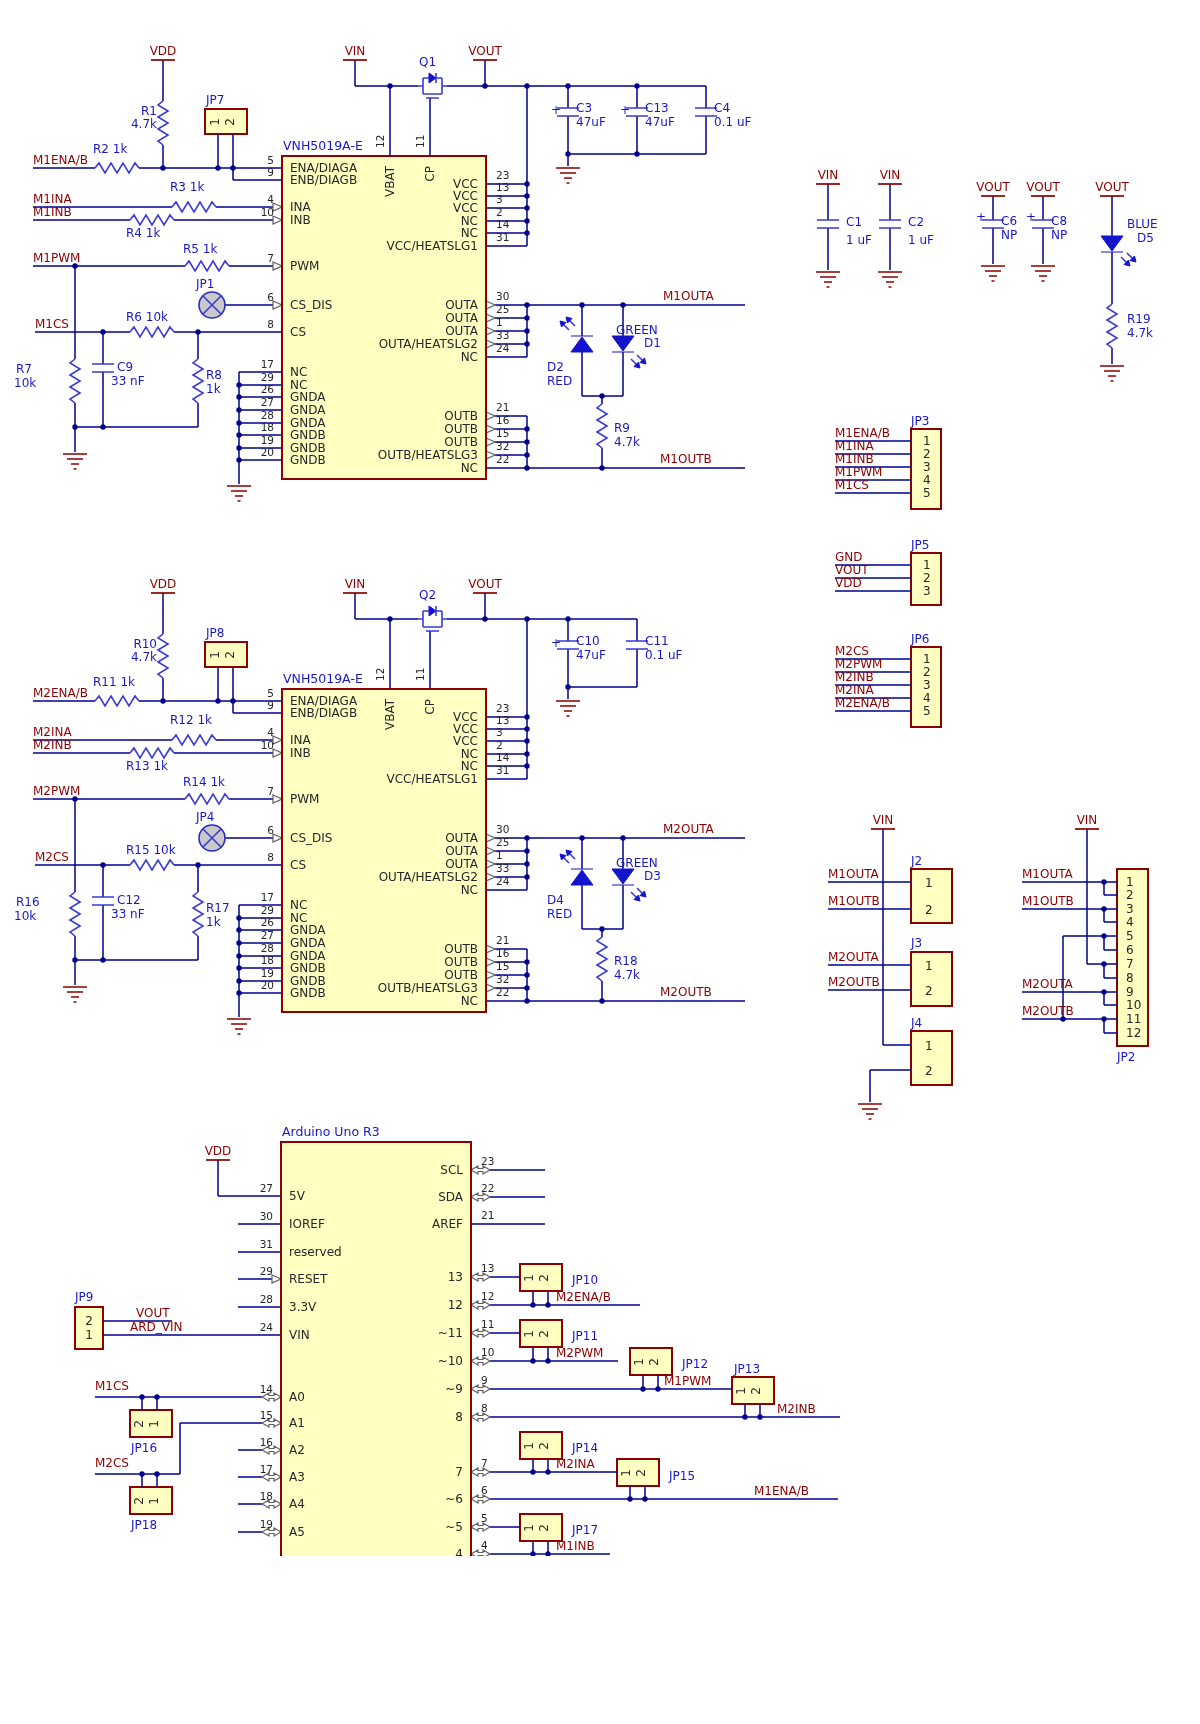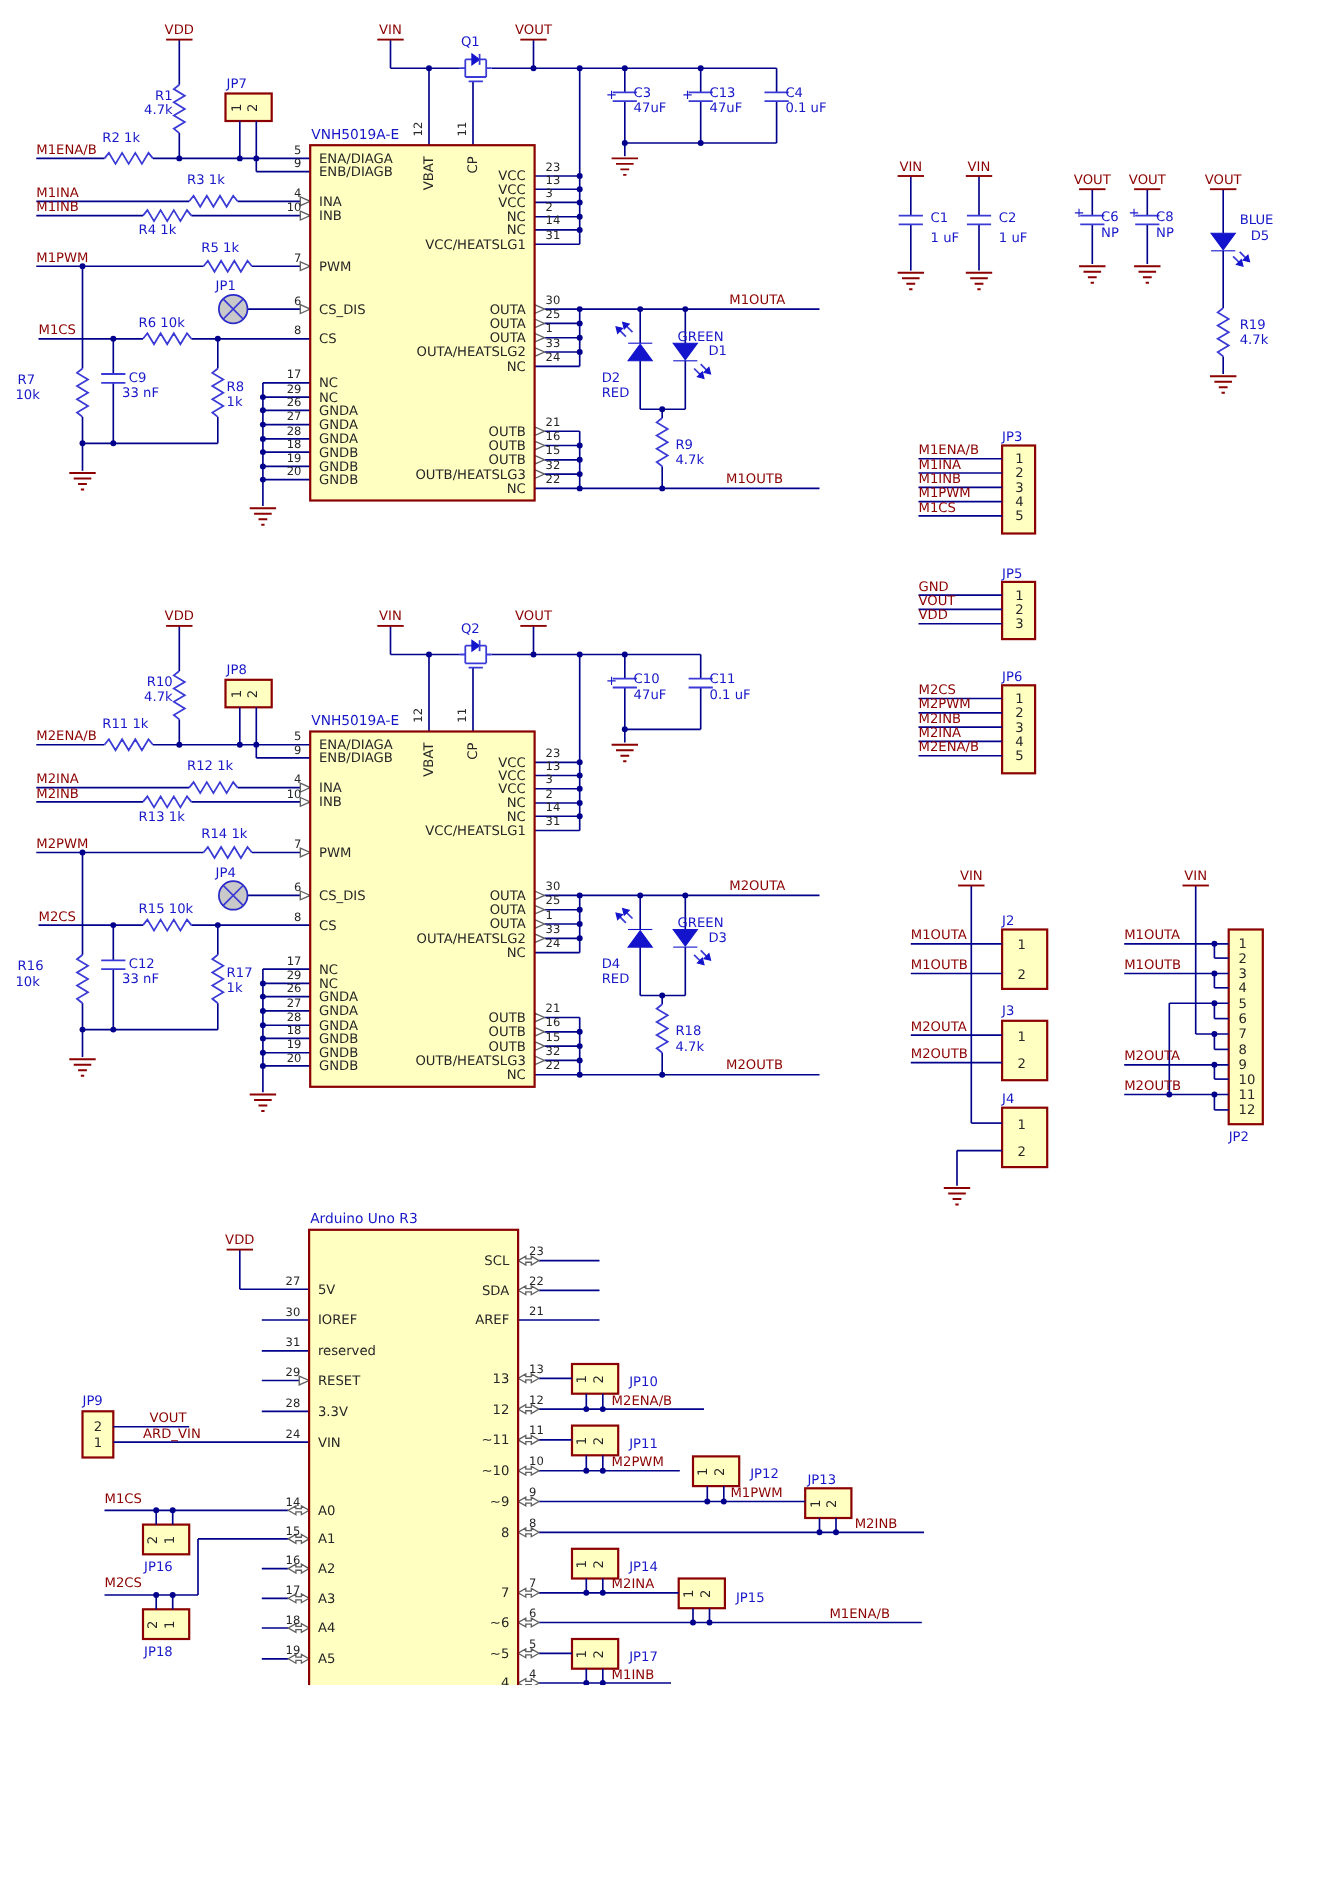--- a/index.html
+++ b/index.html
@@ -1,16 +1,16 @@
 <!DOCTYPE html>
 <html><head>
 <meta charset="utf-8">
 <style>
   html,body{margin:0;padding:0;background:#ffffff;}
-  #page{position:relative;width:1200px;height:1532px;background:#fff;overflow:hidden;}
+  #page{position:relative;width:1200px;height:1532px;background:#fff;overflow:hidden;margin-top:24px;}
   svg text{font-family:"DejaVu Sans","Liberation Sans",sans-serif;}
   .wire{stroke:#00008C;stroke-width:1.5;fill:none;}
   .box{fill:#FFFFC2;stroke:#8B0000;stroke-width:2;}
   .dot{fill:#00008C;stroke:none;}
   .gnd{stroke:#8B0000;stroke-width:1.7;fill:none;}
   .sym{stroke:#3A3AD6;stroke-width:1.6;fill:none;}
   .symf{fill:#1414CC;stroke:#1414CC;stroke-width:1;}
   .jpc{fill:#C9C9C9;stroke:#2A2AC8;stroke-width:1.6;}
   .arr{fill:#ffffff;stroke:#606060;stroke-width:1.2;}
   .t-m{fill:#8B0000;}

